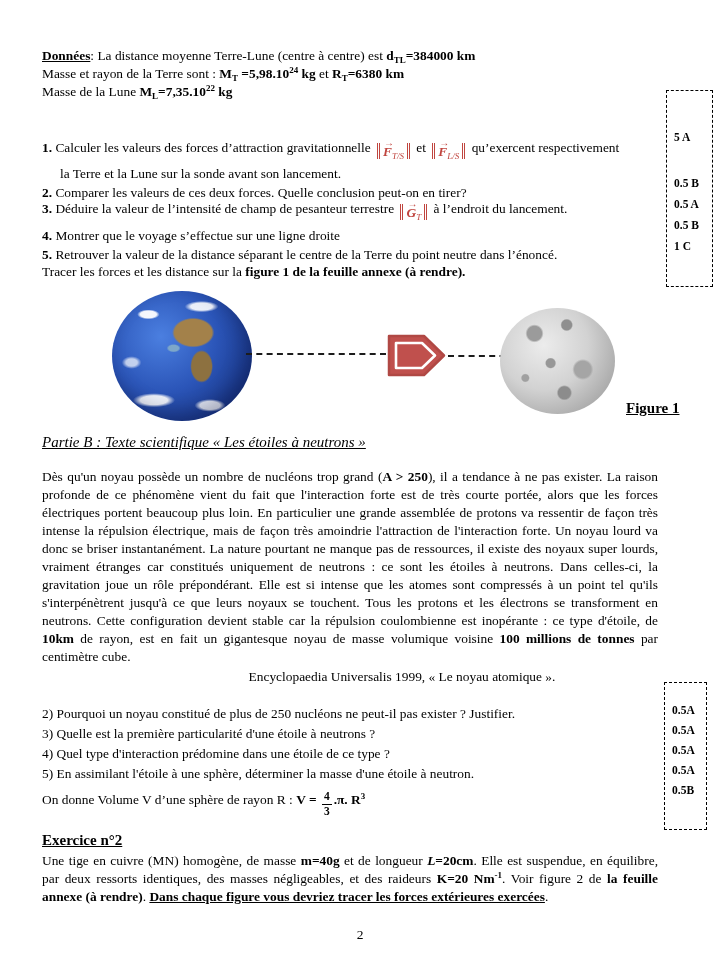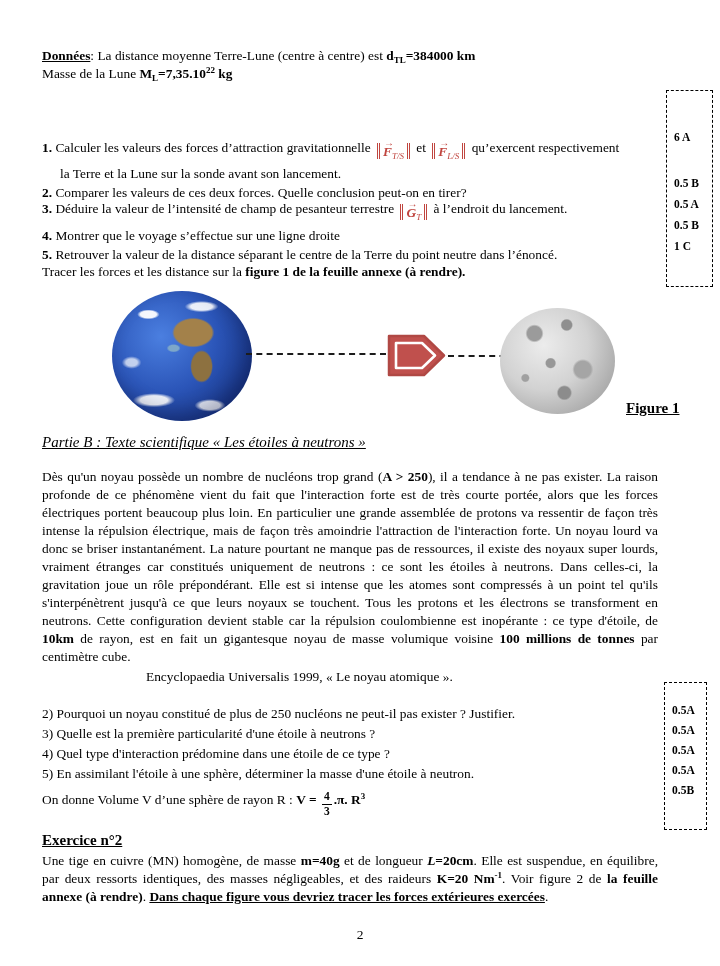--- a/index.html
+++ b/index.html
@@ -77,53 +77,54 @@
   }
   .dash-line{position:absolute;height:0;border-top:2px dashed #1c1c1c}
   .dash-left{left:246px;top:353px;width:140px}
   .dash-right{left:448px;top:355px;width:109px}
   .probe{position:absolute;left:387px;top:331px;width:59px;height:49px}
   .figure-label{position:absolute;left:626px;top:400px;font-size:15px;font-weight:bold;text-decoration:underline}
 
   
   .pb-heading{position:absolute;top:434px;left:42px;font-size:15px;font-weight:normal;font-style:italic;text-decoration:underline}
   .pb-paragraph{position:absolute;top:468px;left:42px;width:616px;line-height:18px;text-align:justify}
-  .pb-citation{position:absolute;top:669px;left:42px;width:616px;padding-left:104px;box-sizing:border-box}
+  .pb-citation{position:absolute;top:669px;left:42px;width:616px;text-align:center;padding-left:104px;box-sizing:border-box}
   .pb-questions{position:absolute;top:704px;left:42px;width:616px;line-height:20px}
   .pb-q{white-space:nowrap}
   .volume-line{position:absolute;top:791px;left:42px;width:616px}
 
   
   .ex2-heading{position:absolute;top:832px;left:42px;font-size:15px}
   .ex2-paragraph{position:absolute;top:852px;left:42px;width:616px;line-height:18px;text-align:justify}
 
   .page-number{position:absolute;top:927px;left:0;width:720px;text-align:center;font-size:13.5px}
 </style>
 </head>
 <body>
 
 <div class="page">
 
   <div class="donnees">
       <div class="data-line"><span class="b u">Données</span><span>: La distance moyenne Terre-Lune (centre à centre) est </span><span class="b">d</span><sub class="b">TL</sub><span class="b">=384000 km</span></div>
+      <div class="data-line"><span>Masse et rayon de la Terre sont : </span><span class="b">M</span><sub class="b">T</sub><span class="b"> =5,98.10</span><sup class="b">24</sup><span class="b"> kg</span><span> et </span><span class="b">R</span><sub class="b">T</sub><span class="b">=6380 km</span></div>
       <div class="data-line"><span>Masse de la Lune </span><span class="b">M</span><sub class="b">L</sub><span class="b">=7,35.10</span><sup class="b">22</sup><span class="b"> kg</span></div>
     </div>
 
   <div class="partie-a">
       <div class="pa-line"><span class="b">1.</span><span> Calculer les valeurs des forces d’attraction gravitationnelle </span><span class="norm red"><span class="vec">F</span><sub class="i">T/S</sub></span><span> et </span><span class="norm red"><span class="vec">F</span><sub class="i">L/S</sub></span><span>  qu’exercent respectivement</span></div>
       <div class="pa-line"><span>la Terre et la Lune sur la sonde avant son lancement.</span></div>
       <div class="pa-line"><span class="b">2.</span><span> Comparer les valeurs de ces deux forces. Quelle conclusion peut-on en tirer?</span></div>
       <div class="pa-line"><span class="b">3.</span><span> Déduire la valeur de l’intensité de champ de pesanteur terrestre </span><span class="norm red"><span class="vec">G</span><sub class="i">T</sub></span><span> à l’endroit du lancement.</span></div>
       <div class="pa-line"><span class="b">4.</span><span> Montrer que le voyage s’effectue sur une  ligne droite</span></div>
       <div class="pa-line"><span class="b">5.</span><span>  Retrouver la valeur de la distance séparant le centre de la Terre du point neutre dans l’énoncé.</span></div>
       <div class="pa-line"><span>Tracer les forces et les distance sur la </span><span class="b">figure 1 de la feuille annexe (à rendre).</span></div>
     </div>
 
   <div class="score-box score-box-1">
-      <div class="score-item">6 A</div>
+      <div class="score-item">5 A</div>
       <div class="score-item">0.5 B</div>
       <div class="score-item">0.5 A</div>
       <div class="score-item">0.5 B</div>
       <div class="score-item">1 C</div>
     </div>
 
   <div class="earth"></div>
   <div class="dash-line dash-left"></div>
   <div class="dash-line dash-right"></div>
   <div class="probe">

